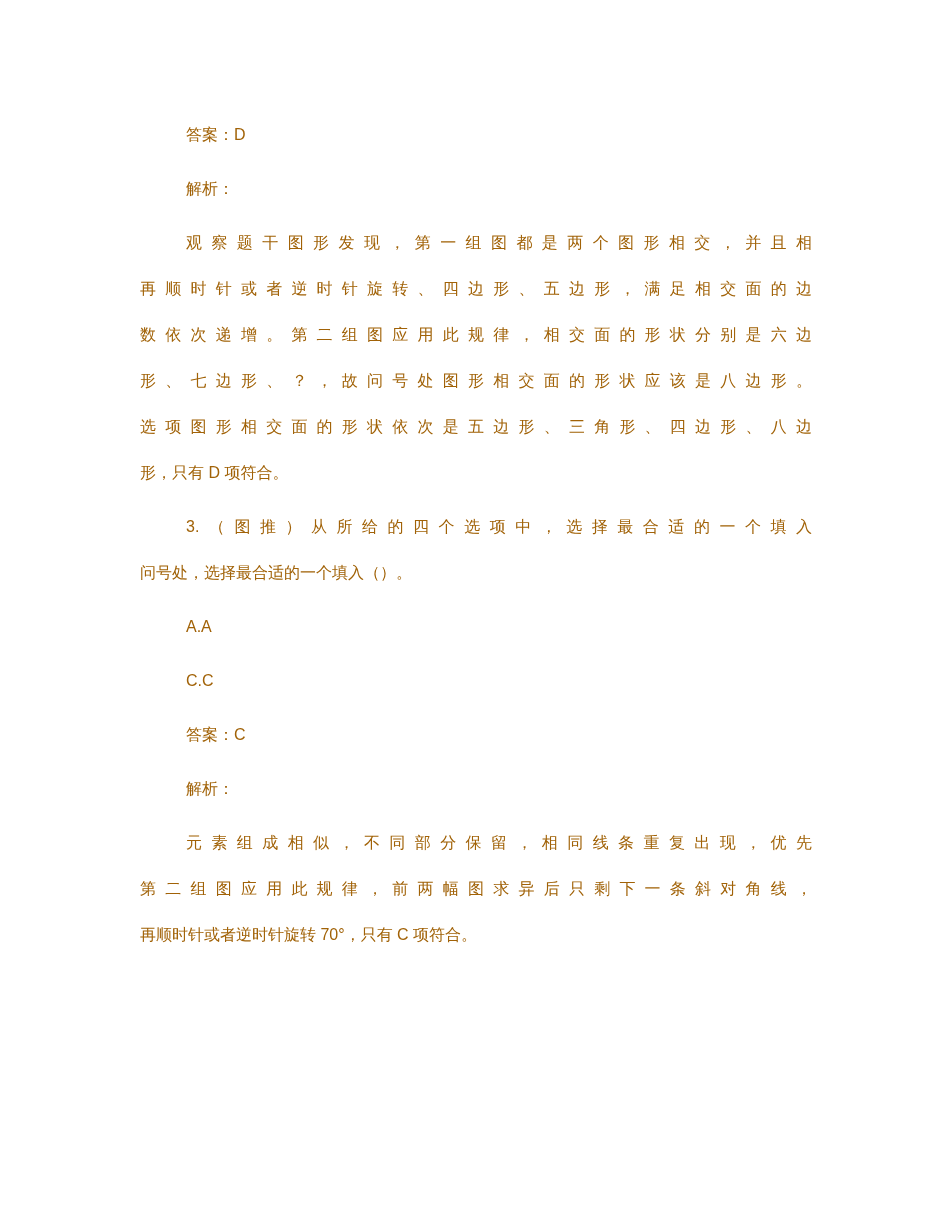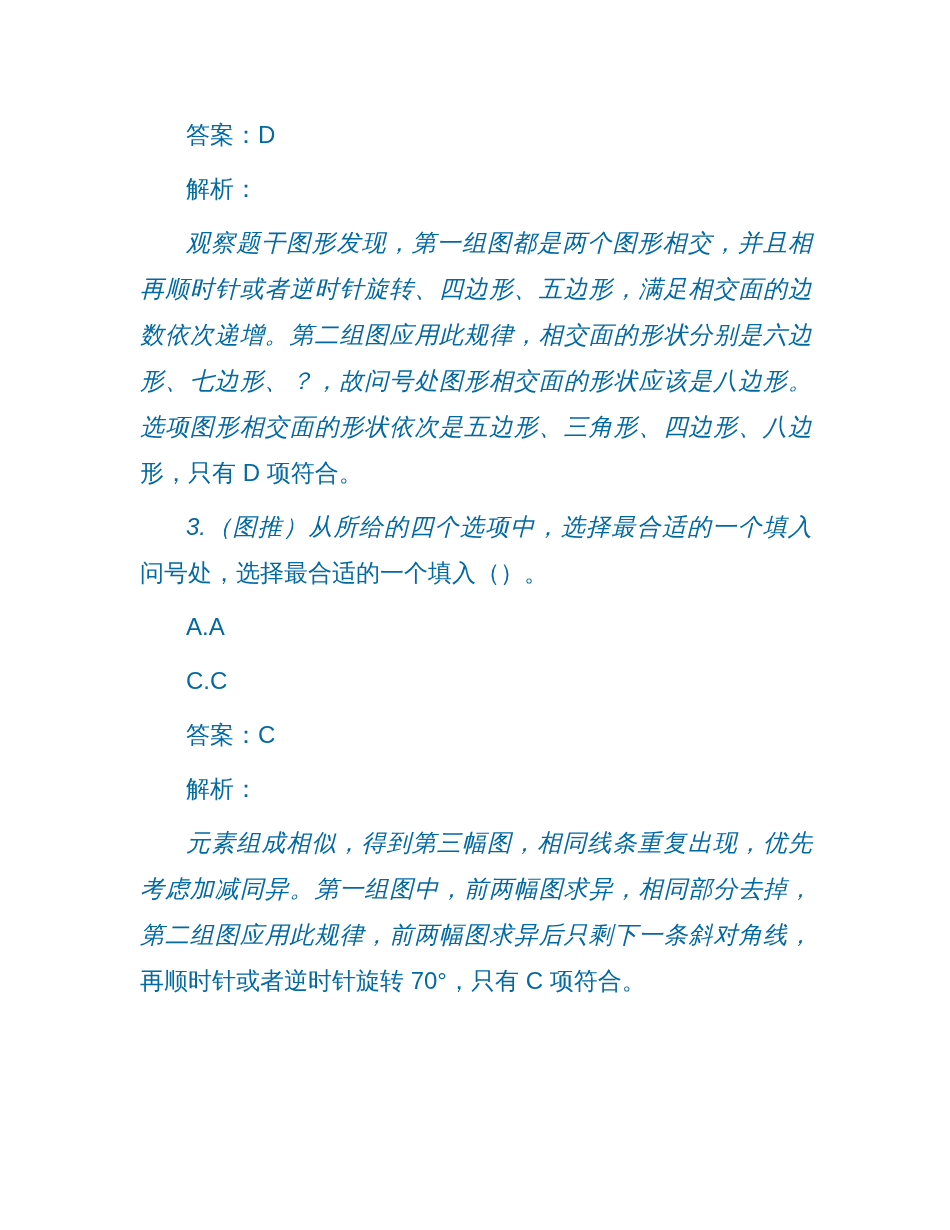--- a/index.html
+++ b/index.html
@@ -23,29 +23,28 @@
     box-sizing: border-box;
     padding: 112px 138px 0 140px;
     color: #000000;
   }
   .block {
     margin: 0 0 8px 0;
   }
   .line {
     height: 46px;
     line-height: 46px;
-    font-size: 24px;
-    color: #0369a1;
+    font-size: 16px;
+    color: #a16207;
     white-space: normal;
     overflow: visible;
   }
   .line.justify {
     text-align: justify;
     text-align-last: justify;
-    font-style: italic;
   }
   .line.indent {
     text-indent: 46px;
   }
 </style>
 </head>
 <body>
 
 <div class="doc-page">
   <div class="doc-body" id="doc-body">
@@ -73,19 +72,18 @@
       <div class="block">
         <div class="line indent">C.C</div>
       </div>
       <div class="block">
         <div class="line indent">答案：C</div>
       </div>
       <div class="block">
         <div class="line indent">解析：</div>
       </div>
       <div class="block">
-        <div class="line justify indent">元素组成相似，得到第三幅图，相同线条重复出现，优先</div>
-        <div class="line justify">考虑加减同异。第一组图中，前两幅图求异，相同部分去掉，</div>
+        <div class="line justify indent">元素组成相似，不同部分保留，相同线条重复出现，优先</div>
         <div class="line justify">第二组图应用此规律，前两幅图求异后只剩下一条斜对角线，</div>
         <div class="line">再顺时针或者逆时针旋转 70°，只有 C 项符合。</div>
       </div>
     </div>
 </div>
 
 </body></html>

